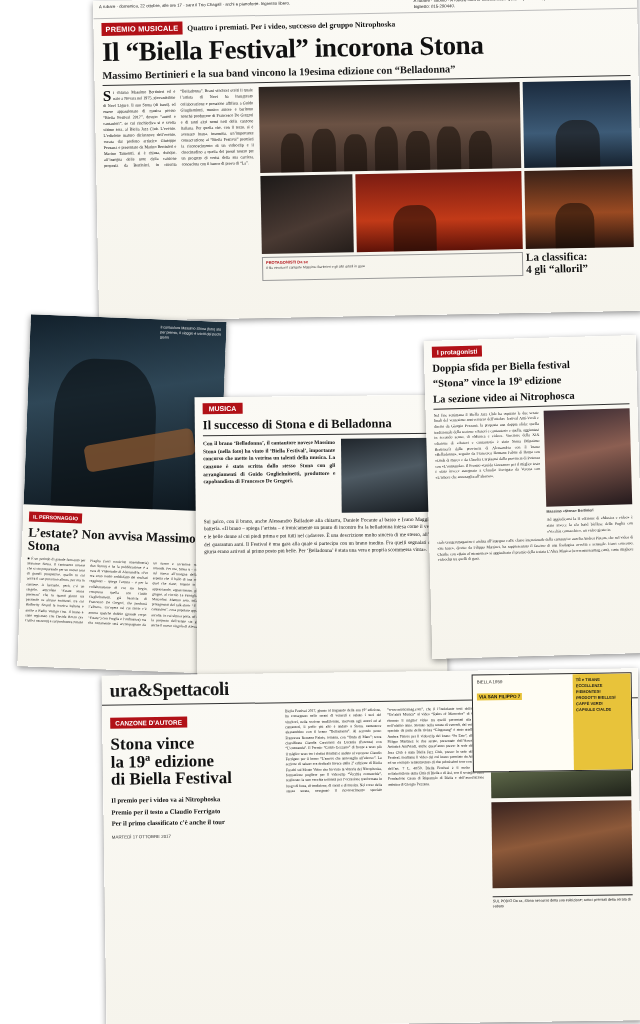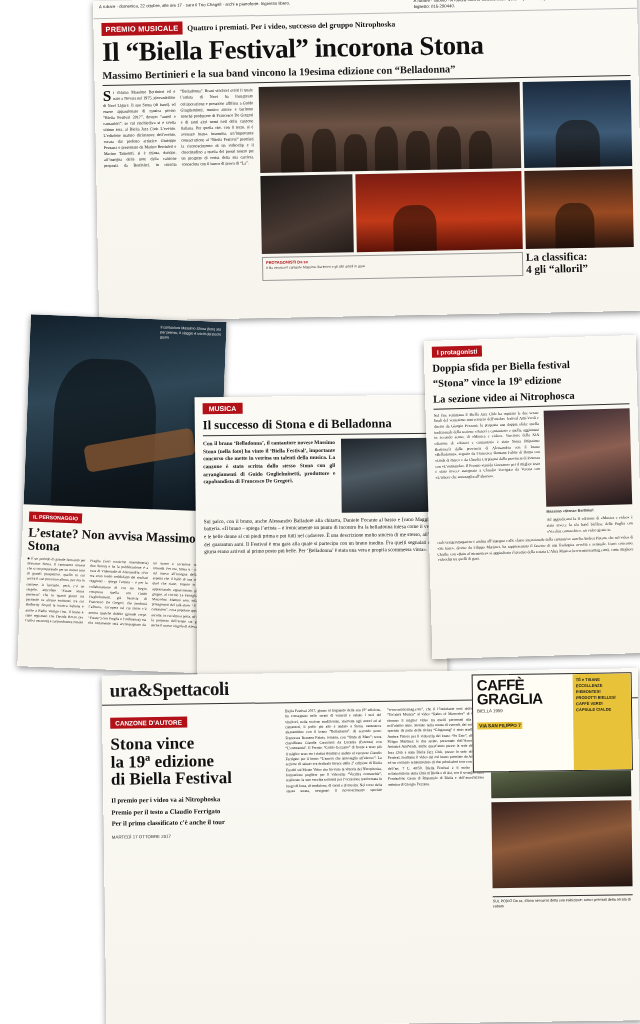--- a/index.html
+++ b/index.html
@@ -207,21 +207,20 @@
   <div class="mast">
     <div class="sect">ura&amp;Spettacoli</div>
     <div class="pagenum">
       <span>il Biellese</span>
       <span class="num">29</span>
     </div>
   </div>
 
   <div class="advert">
     <div class="left">
-      <div class="brand" style="white-space:pre-line">CAFFÈ GRAGLIA</div>
       <div class="sub">BIELLA  1959</div>
       <div class="addr">VIA SAN FILIPPO 7</div>
     </div>
     <div class="right" style="white-space:pre-line">TÈ e TISANE
 ECCELLENZE PIEMONTESI
 PRODOTTI BIELLESI
 CAFFÈ VERDI
 CAPSULE CIALDE</div>
   </div>
 

